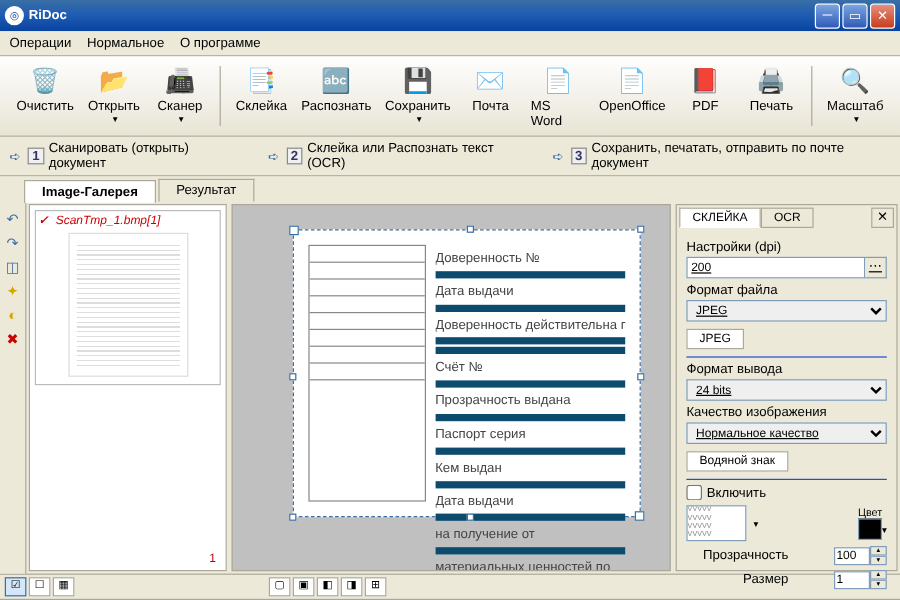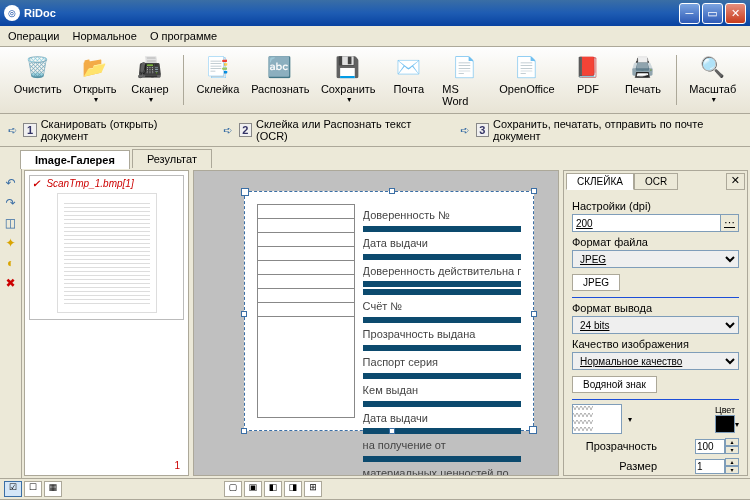--- a/index.html
+++ b/index.html
@@ -243,20 +243,24 @@
             <select><option>24 bits</option></select>
           </div>
         <div class="rp-label">Качество изображения</div>
         <div class="rp-input">
             <select><option>Нормальное качество</option></select>
           </div>
       </div>
 
       <div class="rp-subtab">Водяной знак</div>
       <div class="rp-sec">
+        <div class="wm-check">
+            <input type="checkbox" style="">
+            <span>Включить</span>
+          </div>
         <div class="wm-row">
           <div class="wm-pattern">VVVVV<br>VVVVV<br>VVVVV<br>VVVVV</div>
           <span style="font-size:8px">▾</span>
           <div style="margin-left:auto">
             <div style="font-size:9px">Цвет</div>
             <div style="display:flex">
                 <div class="wm-color"></div>
                 <span style="font-size:8px;align-self:center">▾</span>
               </div>
           </div>

